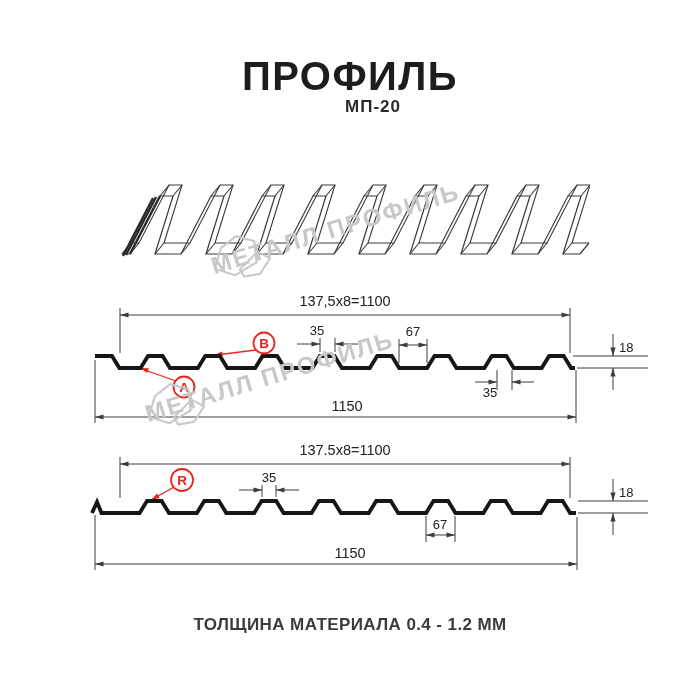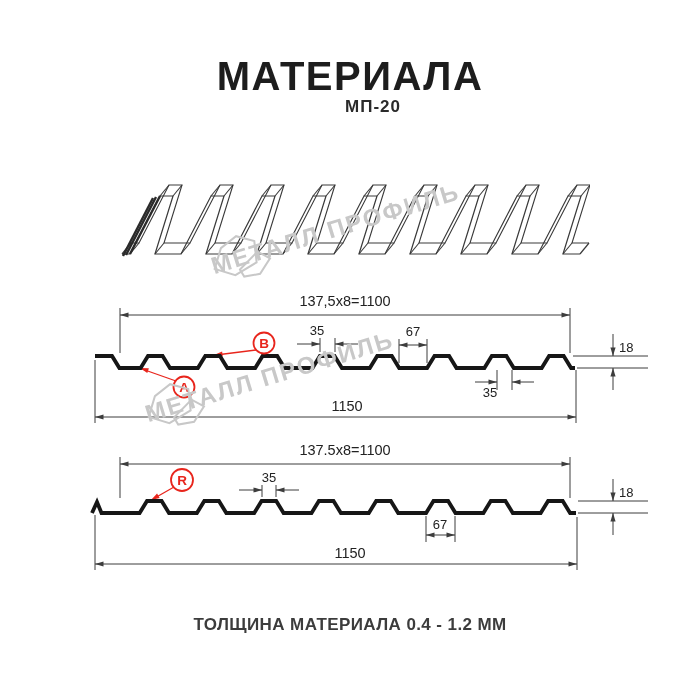--- a/index.html
+++ b/index.html
@@ -23,21 +23,21 @@
   text{font-family:"Liberation Sans",sans-serif;}
   .dimtxt{font-size:13px;fill:#222;}
   .dimbig{font-size:14.5px;fill:#222;}
   .redtxt{font-size:13.5px;font-weight:700;}
 </style>
 </head>
 <body>
 
 <div id="stage">
 
-  <div class="title">МАТЕРИАЛА</div>
+  <div class="title">ПРОФИЛЬ</div>
   <div class="subtitle">МП-20</div>
 
   <svg id="svg3d" width="478" height="116" viewBox="0 0 478 116">
     <g id="g3d">
         <path d="M10,96 L18,96 L48,38 L61,38 L43,96 L69,96 L99,38 L112,38 L94,96 L120,96 L150,38 L163,38 L145,96 L171,96 L201,38 L214,38 L196,96 L222,96 L252,38 L265,38 L247,96 L273,96 L303,38 L316,38 L298,96 L324,96 L354,38 L367,38 L349,96 L375,96 L405,38 L418,38 L400,96 L426,96 L456,38 L469,38 L451,96 L468,96" fill="none" stroke="#3a3a3a" stroke-width="1.2"></path>
         <path d="M19,85 L27,85 L57,27 L70,27 L52,85 L78,85 L108,27 L121,27 L103,85 L129,85 L159,27 L172,27 L154,85 L180,85 L210,27 L223,27 L205,85 L231,85 L261,27 L274,27 L256,85 L282,85 L312,27 L325,27 L307,85 L333,85 L363,27 L376,27 L358,85 L384,85 L414,27 L427,27 L409,85 L435,85 L465,27 L478,27 L460,85 L477,85" fill="none" stroke="#3a3a3a" stroke-width="1.1"></path>
         <line x1="18" y1="96" x2="27" y2="85" stroke="#3a3a3a" stroke-width="1.1"></line>
         <line x1="48" y1="38" x2="57" y2="27" stroke="#3a3a3a" stroke-width="1.1"></line>
         <line x1="61" y1="38" x2="70" y2="27" stroke="#3a3a3a" stroke-width="1.1"></line>
         <line x1="43" y1="96" x2="52" y2="85" stroke="#3a3a3a" stroke-width="1.1"></line>

